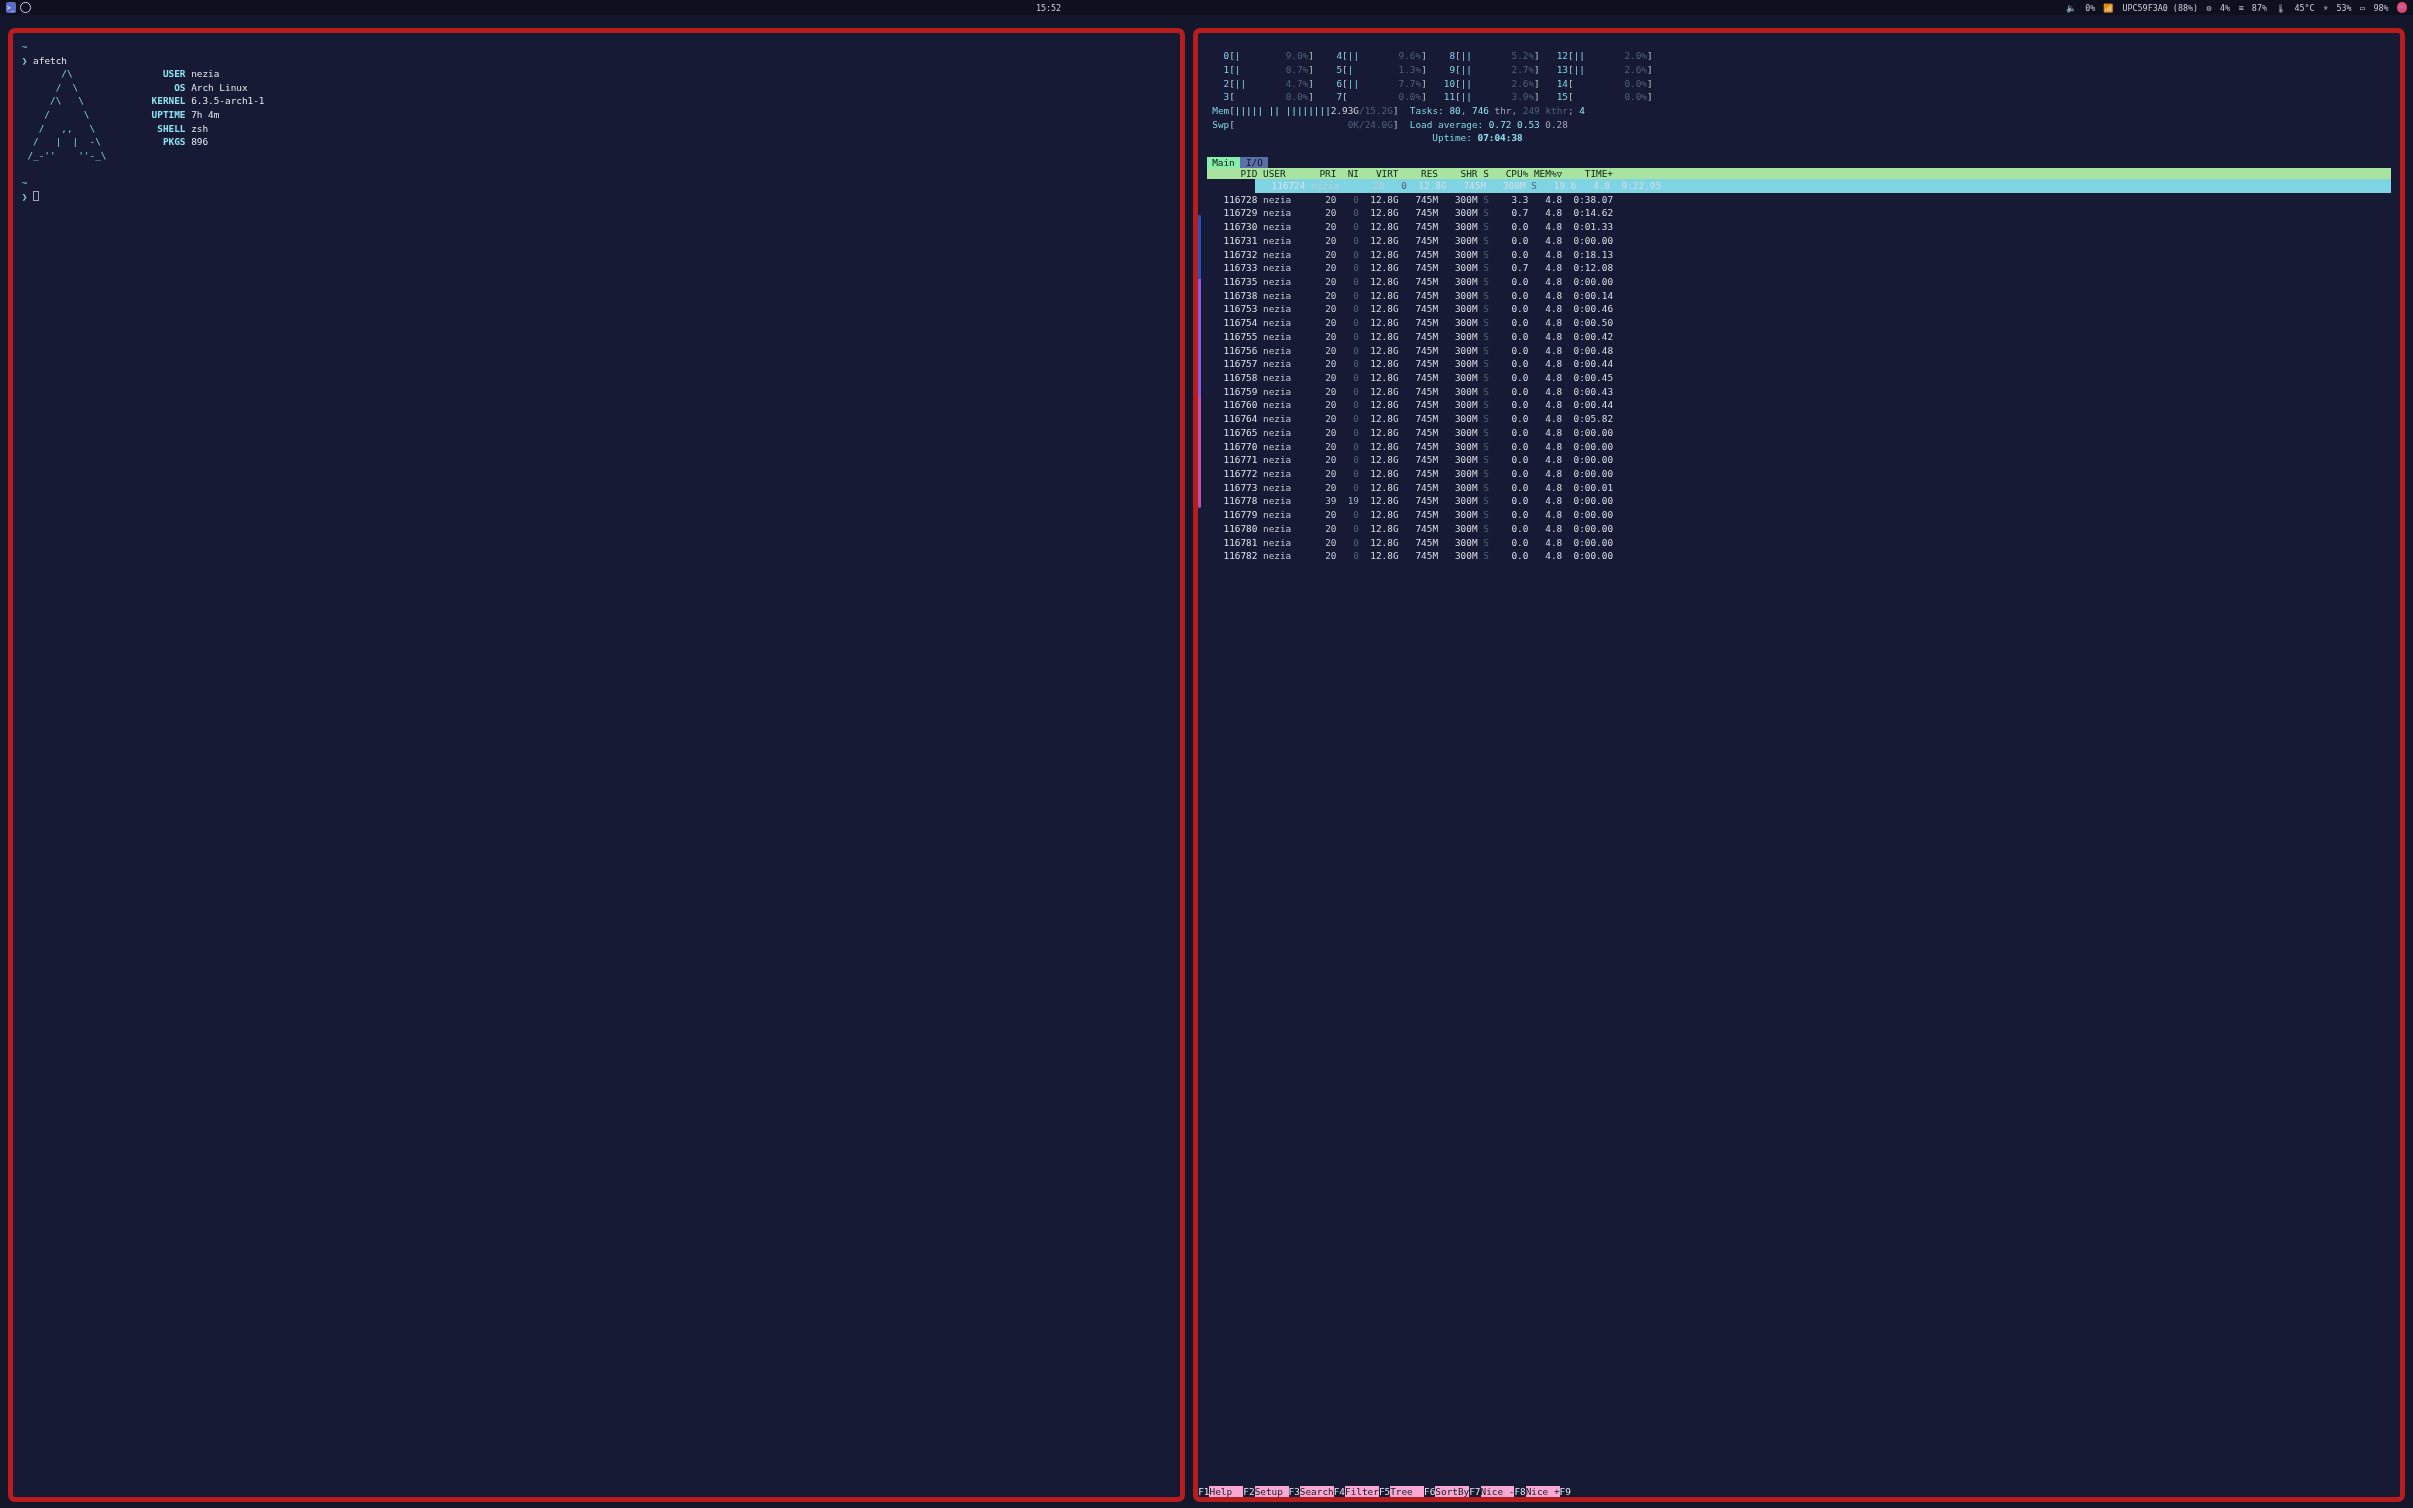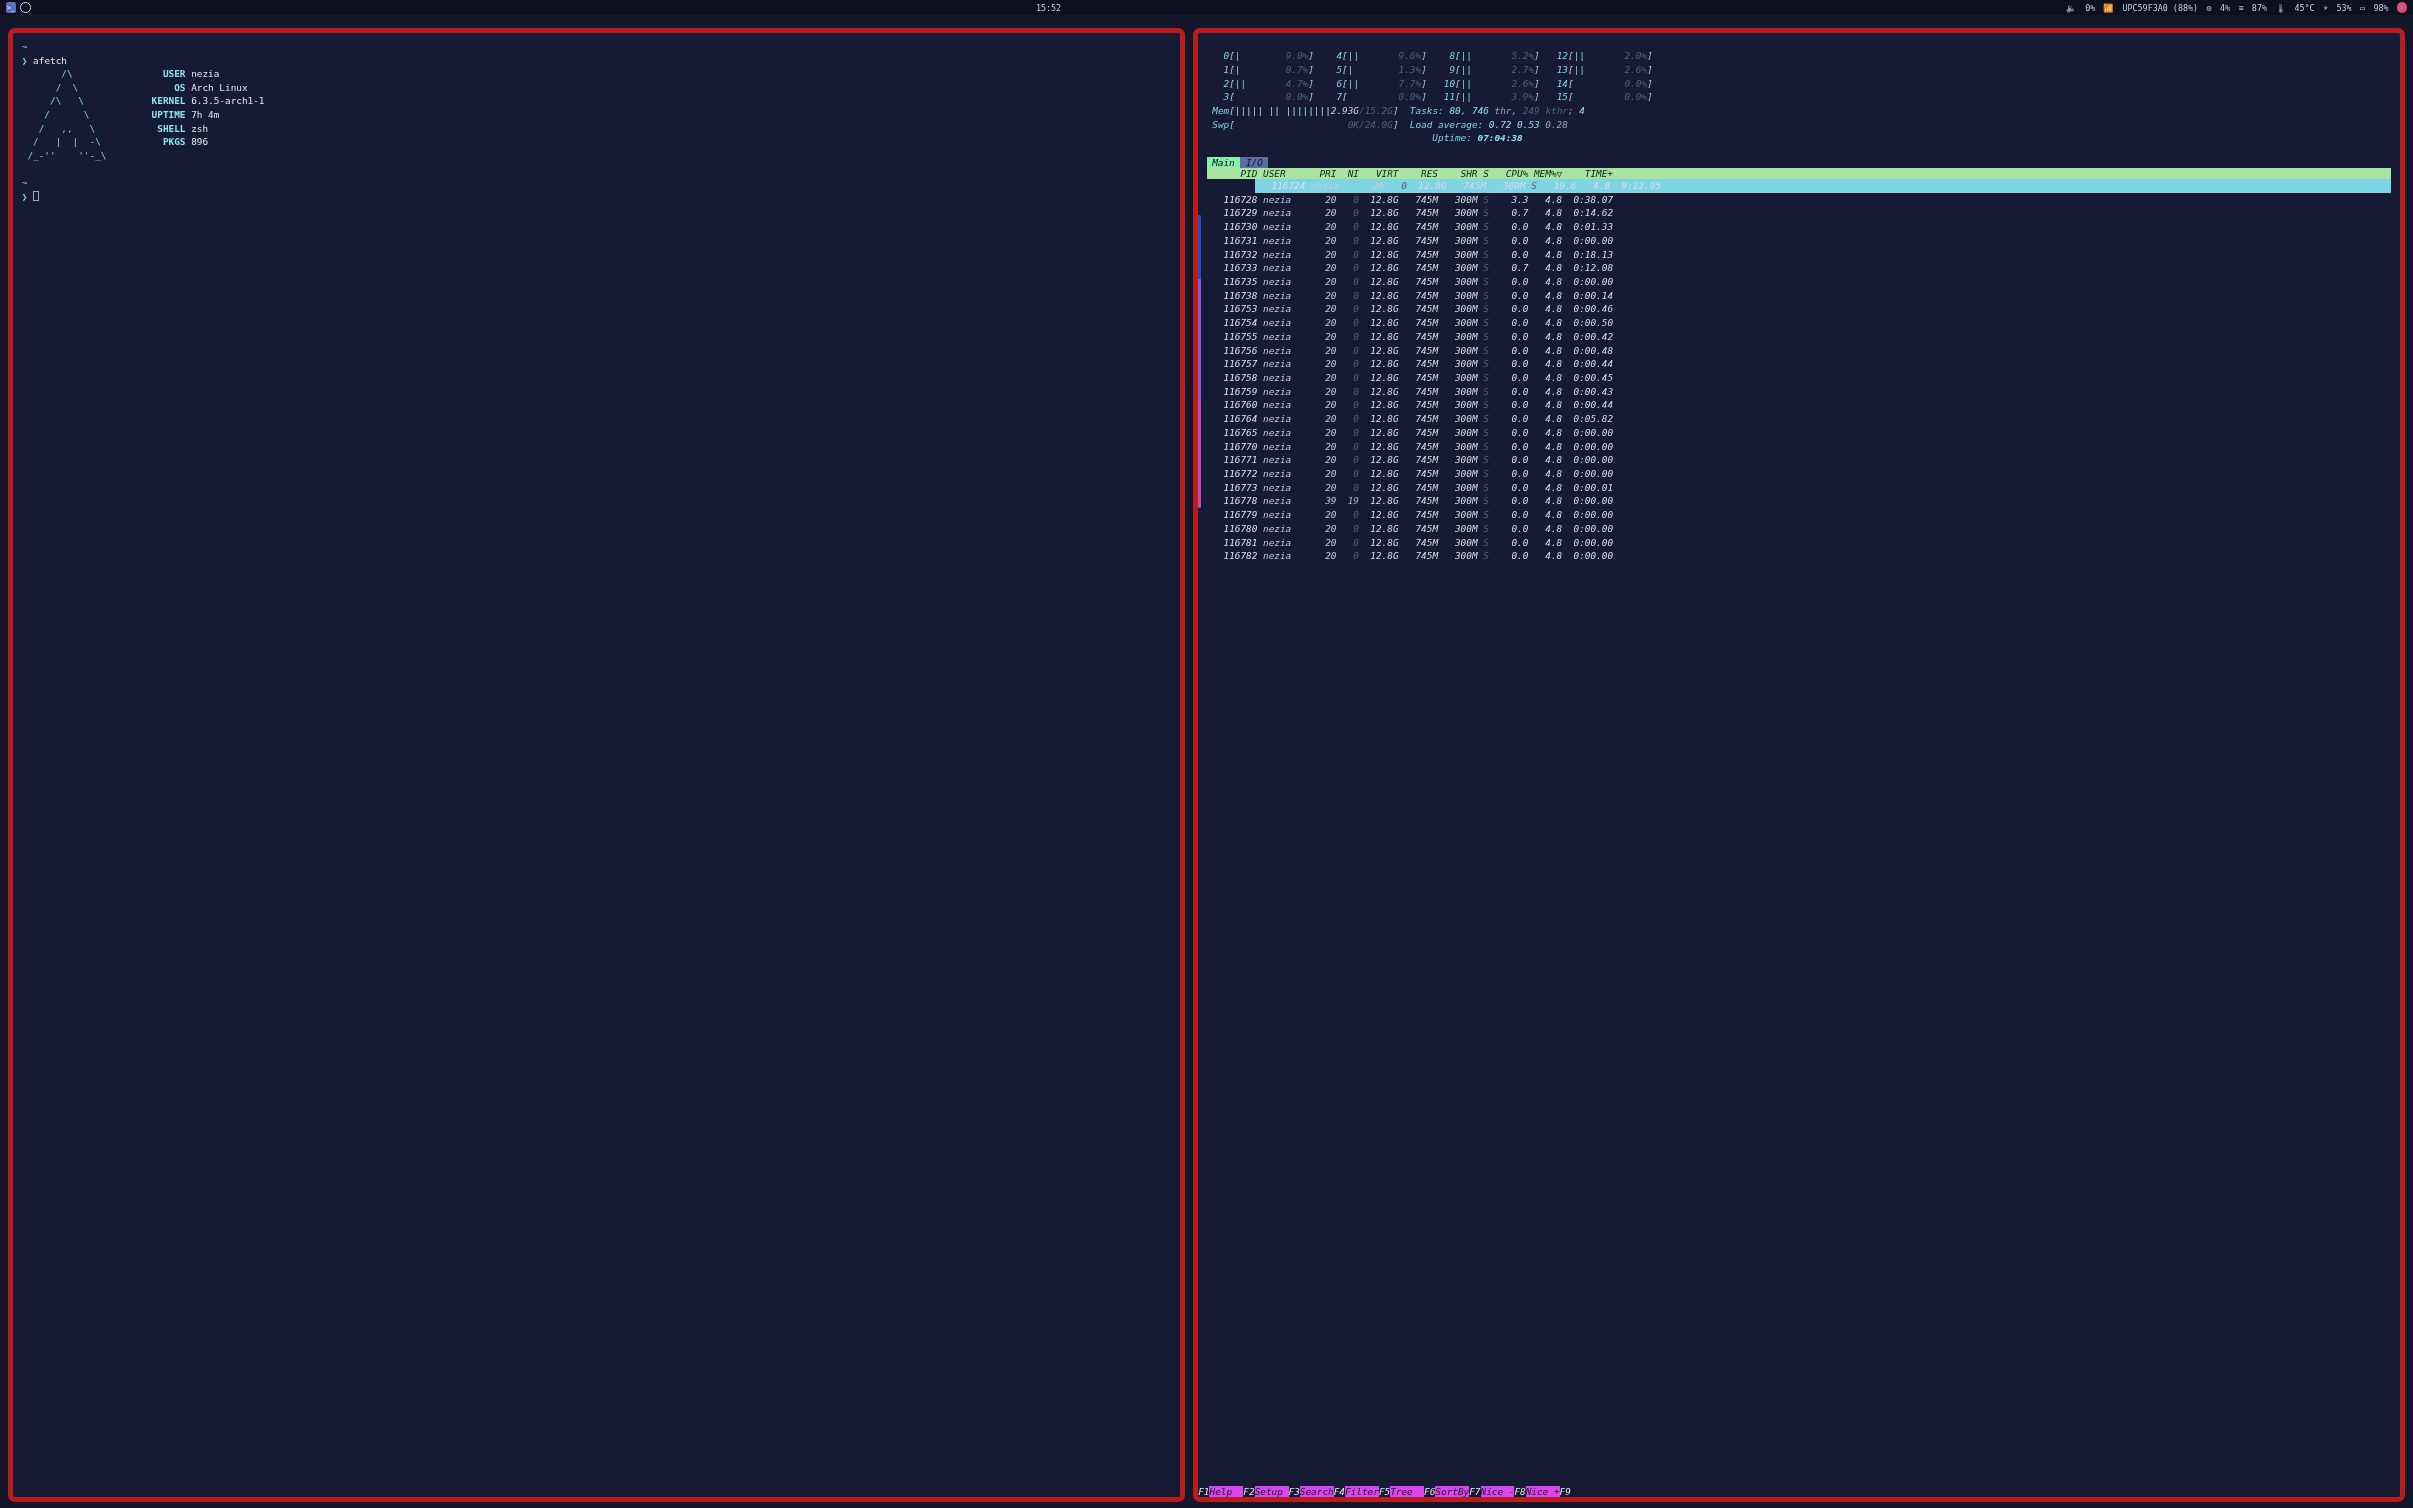--- a/index.html
+++ b/index.html
@@ -71,21 +71,21 @@
   pre.term{
     margin:0;white-space:pre;font-family:inherit;line-height:1.45;
   }
   .prompt-sym{color:var(--cyan);}
   .tilde{color:var(--cyan);}
   .cmd{color:#e2e8ee;}
   .af-label{color:var(--cyan-bright);font-weight:600;}
   .af-val{color:#dfe6ec;}
   .cursor-box{display:inline-block;border:0.7px solid #9aa6b8;width:6.3px;height:10.5px;vertical-align:-1.4px;}
   
-  .htop{height:100%;display:flex;flex-direction:column;font-style:italic;}
+  .htop{height:100%;display:flex;flex-direction:column;}
   .meters{white-space:pre;line-height:1.45;font-family:inherit;}
   .mlabel{color:var(--cyan);}
   .mbrak{color:#b9c2cc;}
   .mbar{color:var(--cyan);}
   .mpct{color:var(--grey);}
   .mempipes{color:#8ee1f0;}
   .memnum{color:#cfd6dd;}
   .memtot{color:var(--grey);}
   .tlabel{color:var(--cyan);}
   .tnum{color:var(--cyan-bright);}
@@ -114,21 +114,21 @@
   .c-ni0{color:var(--grey);}
   .c-cpu{color:#d7dee5;}
   .c-mem{color:#d7dee5;}
   .c-time{color:#d7dee5;}
   
   .fkeys{
     position:absolute;left:0;right:0;bottom:0;
     white-space:pre;font-family:inherit;
   }
   .fk{color:#e2e8ee;}
-  .fk-lbl{background:#d946ef;color:#0e1f26;}
+  .fk-lbl{background:#f9a8d4;color:#0e1f26;}
 </style>
 </head>
 <body>
 
 <div class="topbar">
   <div class="left">
     <span class="app-icon term">&gt;_</span>
     <span class="app-icon firefox"></span>
   </div>
   <div class="center">15:52</div>

